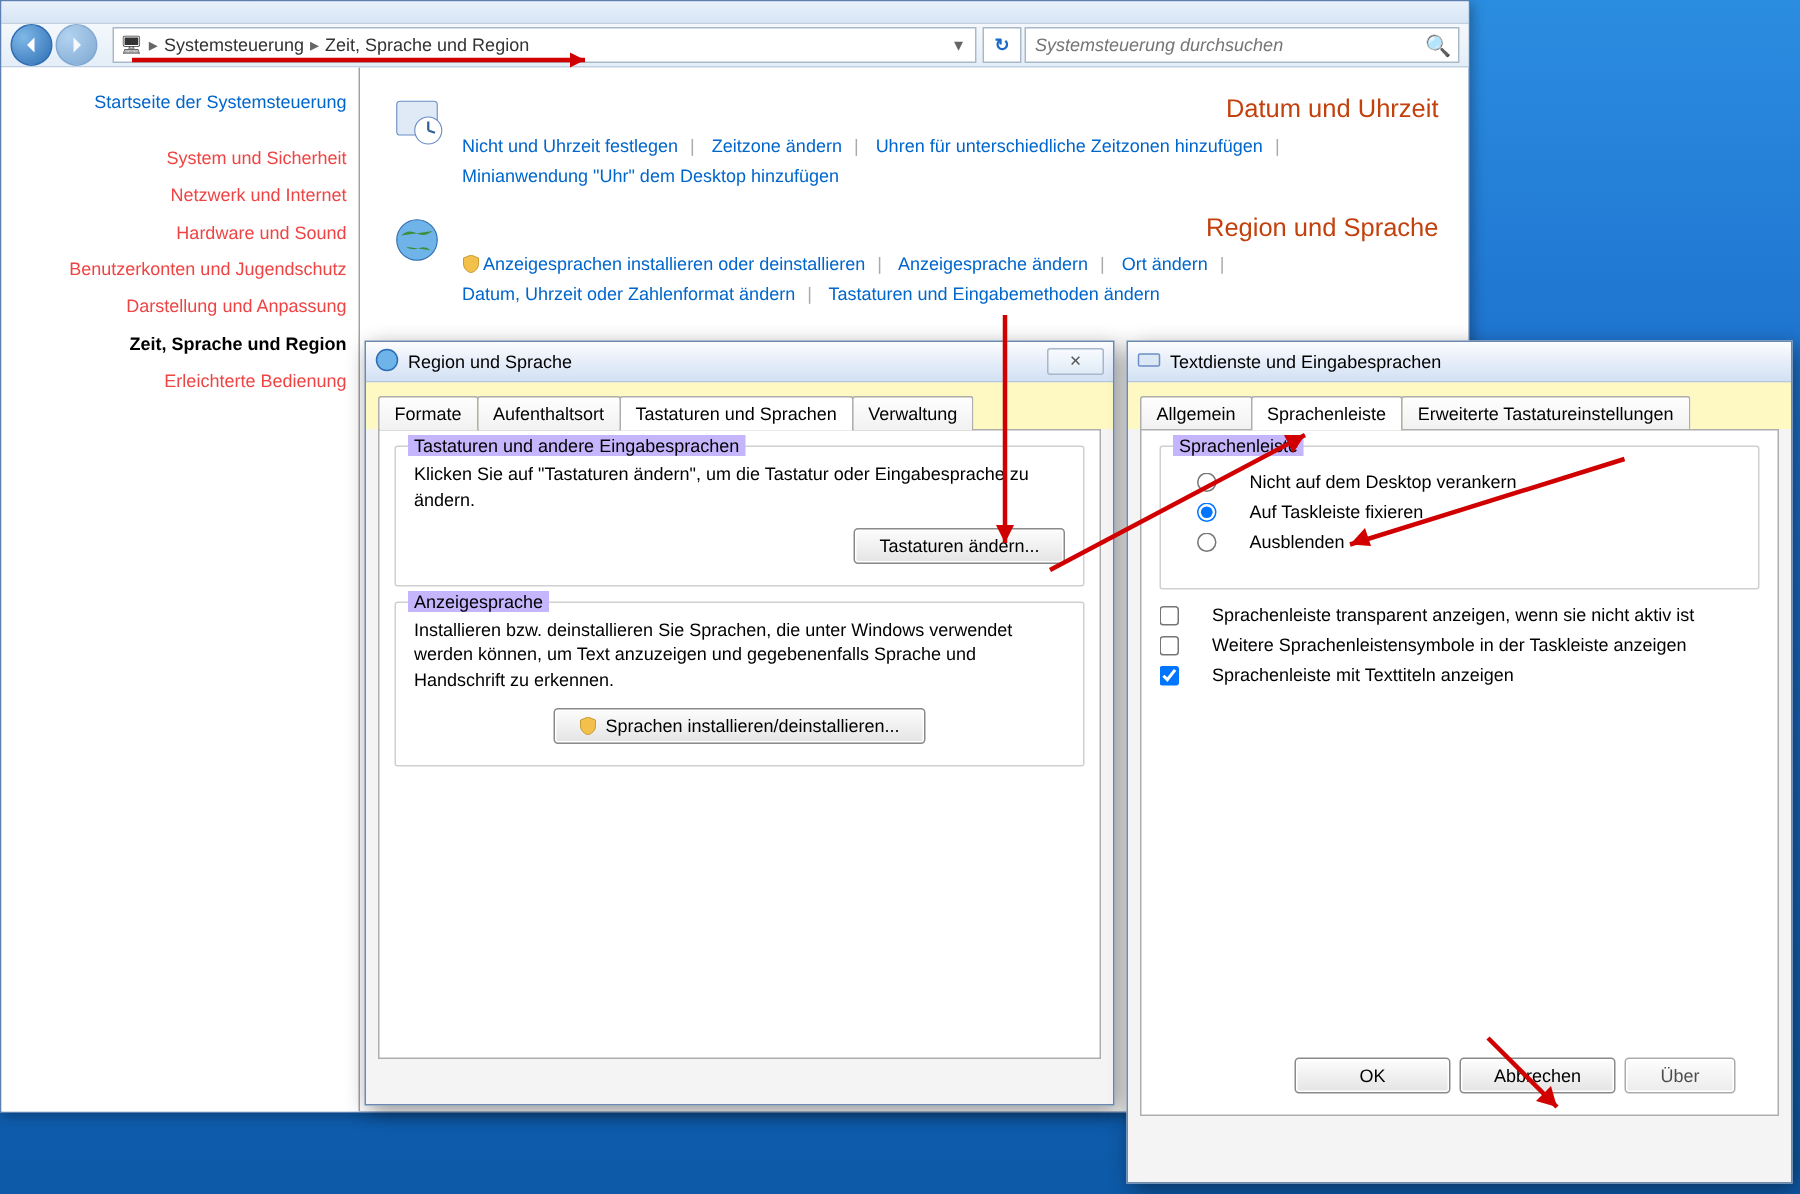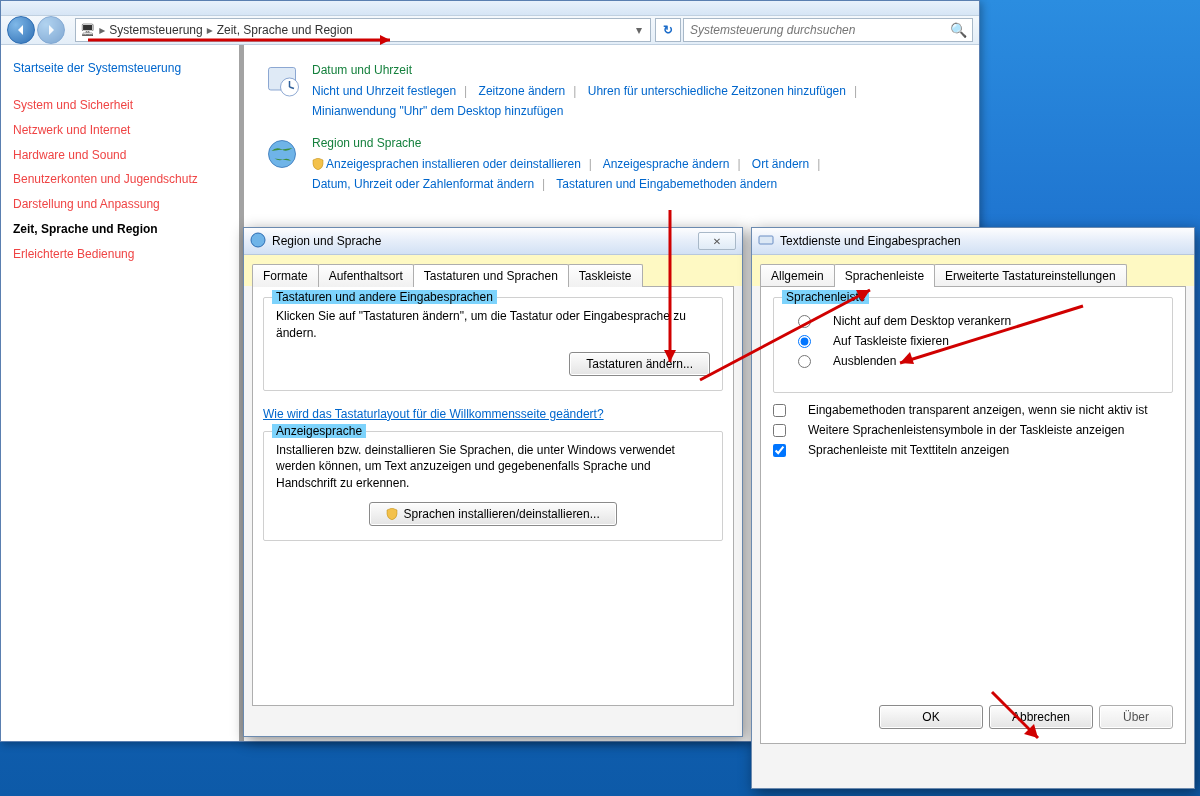--- a/index.html
+++ b/index.html
@@ -11,57 +11,57 @@
   .navbtns{display:flex;align-items:center;gap:2px;padding:0 6px;}
   .navcircle{width:26px;height:26px;border-radius:50%;background:radial-gradient(circle at 30% 30%,#7fb8e8,#2d6db3);border:1px solid #2d6db3;display:flex;align-items:center;justify-content:center;}
   .navcircle svg{fill:#fff;}
   .breadcrumb{flex:1;height:22px;margin:0 4px;background:#fff;border:1px solid #a8b8c8;display:flex;align-items:center;padding:0 4px;font-size:12px;color:#333;}
   .crumb-sep{margin:0 4px;color:#666;}
   .bc-dd{width:14px;color:#666;text-align:center;}
   .refresh{width:24px;height:22px;border:1px solid #a8b8c8;background:#fff;display:flex;align-items:center;justify-content:center;color:#1a6bc9;font-weight:bold;}
   .searchbox{width:280px;height:22px;margin:0 6px 0 2px;background:#fff;border:1px solid #a8b8c8;display:flex;align-items:center;padding:0 4px;}
   .searchbox input{border:none;outline:none;flex:1;font-size:12px;font-style:italic;color:#888;background:transparent;}
   .body{display:flex;height:calc(100% - 44px);}
-  .sidebar{width:218px;border-right:5px solid #a3a3a3;padding:16px 8px 8px 12px;background:#fff;}
+  .sidebar{width:218px;border-right:1px solid #a3a3a3;padding:16px 8px 8px 12px;background:#fff;text-align:right;}
   .sb-home{color:#0066cc;font-size:12px;margin-bottom:18px;cursor:pointer;}
   .sb-item{color:#ef4444;font-size:12px;padding:4px 0;cursor:pointer;line-height:1.4;}
   .sb-item.active{color:#000;font-weight:bold;}
   .content{flex:1;padding:18px 20px;overflow:hidden;position:relative;}
   .cat{display:flex;gap:12px;margin-bottom:14px;}
   .cat-icon{width:36px;height:36px;flex-shrink:0;}
   .cat-body{flex:1;}
-  .cat-title{color:#15803d;font-size:12px;margin-bottom:4px;}
+  .cat-title{color:#c2410c;font-size:17px;margin-bottom:4px;text-align:right;}
   .cat-links{line-height:1.7;}
   .cat-links a{color:#0066cc;text-decoration:none;font-size:12px;cursor:pointer;}
   .cat-links .sep{color:#aaa;margin:0 8px;}
   .shield{display:inline-block;width:12px;height:12px;vertical-align:-2px;margin-right:2px;}
 
   
   .dlg{position:absolute;background:#f4f4f4;border:1px solid #6b8aaf;box-shadow:3px 4px 14px rgba(0,0,0,0.45);}
   .dlg-title{height:26px;background:linear-gradient(to bottom,#fdfdfe,#e8effa 45%,#d2e1f4);border-bottom:1px solid #b8c8dc;display:flex;align-items:center;padding:0 6px;gap:6px;font-size:12px;}
   .dlg-close{margin-left:auto;width:36px;height:16px;border:1px solid #a8b8c8;border-radius:2px;background:linear-gradient(to bottom,#f8fbff,#e0ebf6);display:flex;align-items:center;justify-content:center;font-size:10px;color:#555;}
   .dlg1{left:243px;top:227px;width:498px;height:508px;}
   .tabstrip{display:flex;padding:8px 8px 0 8px;background:#fef9c3;}
   .tab{padding:4px 10px 3px;border:1px solid #aeaeae;border-bottom:none;background:linear-gradient(to bottom,#fefefe,#f1f1f1);margin-right:-1px;font-size:12px;cursor:pointer;position:relative;top:1px;border-radius:2px 2px 0 0;}
   .tab.active{background:#fff;z-index:2;padding-bottom:4px;}
   .tabpage{margin:0 8px 8px;background:#fff;border:1px solid #aeaeae;padding:10px 10px;height:420px;box-sizing:border-box;}
   .group{border:1px solid #d0d0d0;border-radius:2px;padding:10px 12px 14px;margin-bottom:10px;position:relative;}
-  .group-title{position:absolute;top:-8px;left:8px;background:#7dd3fc;padding:0 4px;font-size:12px;}
+  .group-title{position:absolute;top:-8px;left:8px;background:#c4b5fd;padding:0 4px;font-size:12px;}
   .group-text{font-size:12px;line-height:1.4;margin-bottom:10px;}
   .winbtn{display:inline-block;padding:4px 16px;min-width:80px;text-align:center;background:linear-gradient(to bottom,#fdfdfd,#e4e4e4);border:1px solid #8a8a8a;border-radius:3px;font-size:12px;cursor:pointer;box-shadow:0 0 0 1px #fff inset;}
   .btnrow{text-align:right;}
   .btnrow.center{text-align:center;}
   .linklike{color:#0066cc;text-decoration:underline;font-size:12px;cursor:pointer;margin:6px 0 10px;display:inline-block;}
 
   
   .dlg2{left:751px;top:227px;width:442px;height:560px;}
   .tabpage2{margin:0 8px 8px;background:#fff;border:1px solid #aeaeae;padding:10px 12px;height:458px;box-sizing:border-box;position:relative;}
   .radio-row,.check-row{display:flex;align-items:center;gap:22px;font-size:12px;margin:6px 0 6px 12px;}
   .radio-row input,.check-row input{margin:0;}
-  .dlg2-buttons{position:absolute;right:12px;bottom:14px;display:flex;gap:6px;}
+  .dlg2-buttons{position:absolute;right:28px;bottom:14px;display:flex;gap:6px;}
 
   
   .arrow{position:absolute;pointer-events:none;}
   .arrow line{stroke:#d00000;stroke-width:3;}
   .arrow polygon{fill:#d00000;}
 
   .searchicon{color:#3a79c0;font-size:14px;}
   .icon-globe svg,.icon-clock svg{width:36px;height:36px;}
   .dlg-icon svg{width:16px;height:16px;}
 </style>
@@ -163,29 +163,28 @@
       <span class="dlg-icon"><svg viewBox="0 0 16 16">
             <circle cx="8" cy="8" r="7" fill="#6fb4e8" stroke="#2d6db3"></circle>
           </svg></span>
       <span>Region und Sprache</span>
       <div class="dlg-close">✕</div>
     </div>
     <div class="tabstrip">
       <div class="tab">Formate</div>
       <div class="tab">Aufenthaltsort</div>
       <div class="tab active">Tastaturen und Sprachen</div>
-      <div class="tab">Taskleiste</div>
+      <div class="tab">Verwaltung</div>
     </div>
     <div class="tabpage">
       <div class="group">
         <div class="group-title">Tastaturen und andere Eingabesprachen</div>
         <div class="group-text">Klicken Sie auf "Tastaturen ändern", um die Tastatur oder Eingabesprache zu ändern.</div>
         <div class="btnrow"><span class="winbtn">Tastaturen ändern...</span></div>
       </div>
-      <a class="linklike">Wie wird das Tastaturlayout für die Willkommensseite geändert?</a>
       <div class="group">
         <div class="group-title">Anzeigesprache</div>
         <div class="group-text">Installieren bzw. deinstallieren Sie Sprachen, die unter Windows verwendet werden können, um Text anzuzeigen und gegebenenfalls Sprache und Handschrift zu erkennen.</div>
         <div class="btnrow center"><span class="winbtn"><span class="shield"><svg viewBox="0 0 12 12">
                   <path d="M6 0 L11 2 V6 Q11 10 6 12 Q1 10 1 6 V2 Z" fill="#f3c14b" stroke="#b88810" stroke-width="0.5"></path>
                 </svg></span> <span>Sprachen installieren/deinstallieren...</span></span></div>
       </div>
     </div>
   </div>
 
@@ -212,21 +211,21 @@
             <input type="radio" name="lb" checked="" style=""> 
             <span>Auf Taskleiste fixieren</span>
           </label>
         <label class="radio-row">
             <input type="radio" name="lb" style=""> 
             <span>Ausblenden</span>
           </label>
       </div>
       <label class="check-row" style="margin-left:0">
           <input type="checkbox" style=""> 
-          <span>Eingabemethoden transparent anzeigen, wenn sie nicht aktiv ist</span>
+          <span>Sprachenleiste transparent anzeigen, wenn sie nicht aktiv ist</span>
         </label>
       <label class="check-row" style="margin-left:0">
           <input type="checkbox" style=""> 
           <span>Weitere Sprachenleistensymbole in der Taskleiste anzeigen</span>
         </label>
       <label class="check-row" style="margin-left:0">
           <input type="checkbox" checked="" style=""> 
           <span>Sprachenleiste mit Texttiteln anzeigen</span>
         </label>
 

